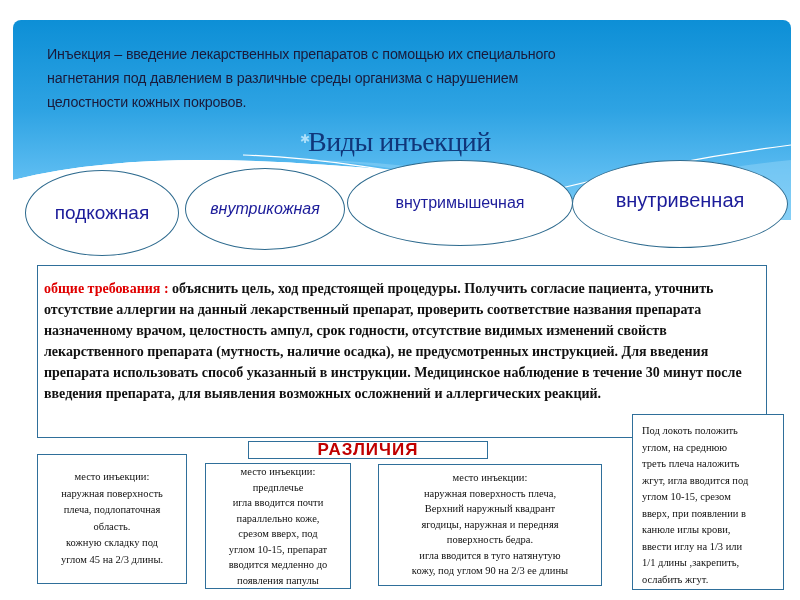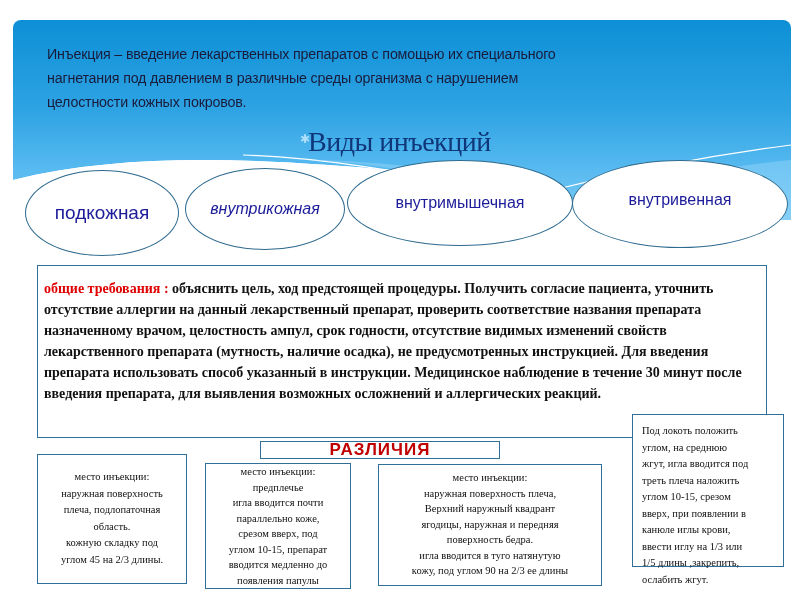--- a/index.html
+++ b/index.html
@@ -9,21 +9,21 @@
   .wave{position:absolute;}
   .intro{position:absolute;left:47px;top:42px;width:700px;font-family:"Liberation Sans Narrow","Liberation Sans",sans-serif;
     font-size:15.5px;line-height:24px;color:#1a1a3a;letter-spacing:-0.2px;transform:scaleX(0.92);transform-origin:left top;width:760px;}
   .subtitle{position:absolute;left:308px;top:126px;font-size:28px;color:#10367a;letter-spacing:-0.5px;}
   .bullet{position:absolute;left:300px;top:132px;font-size:12px;color:#aee0fa;}
   .oval{position:absolute;border:1px solid #2d6a8e;border-radius:50%;background:#ffffff;display:flex;align-items:center;justify-content:center;text-align:center;
     color:#1c1c9a;font-family:"Liberation Sans",sans-serif;}
   .req{position:absolute;left:37px;top:265px;width:730px;height:173px;border:1.5px solid #2f6f9a;background:#fff;box-sizing:border-box;}
   .req-text{position:absolute;left:6px;top:12px;width:720px;font-family:"Liberation Serif",serif;font-weight:bold;font-size:14px;line-height:21px;color:#111;}
   .req-label{color:#e00000;}
-  .diff-title{position:absolute;left:260px;top:441px;width:240px;height:18px;border:1.5px solid #2f6f9a;box-sizing:border-box;background:#fff;
+  .diff-title{position:absolute;left:248px;top:441px;width:240px;height:18px;border:1.5px solid #2f6f9a;box-sizing:border-box;background:#fff;
     text-align:center;font-family:"Liberation Sans",sans-serif;font-weight:bold;font-size:17px;line-height:16px;color:#c00000;letter-spacing:1px;}
   .box{position:absolute;border:1.5px solid #2f6f9a;background:#fff;box-sizing:border-box;font-family:"Liberation Serif",serif;font-size:10.5px;line-height:16.5px;color:#111;text-align:center;}
   .box-line{display:block;}
   .box-left{text-align:left;padding-left:9px;}
 </style>
 </head>
 <body>
 
 <div class="header-bg">
   <svg class="wave" width="778" height="200" style="left:0;top:0;">
@@ -47,21 +47,21 @@
 <div class="oval" style="left:25px;top:170px;width:152px;height:84px;font-size:19px;">
   <span>подкожная</span>
 </div>
 <div class="oval" style="left:185px;top:168px;width:158px;height:80px;font-size:16px;font-style:italic;">
   <span>внутрикожная</span>
 </div>
 <div class="oval" style="left:347px;top:160px;width:224px;height:84px;font-size:16px;line-height:26px;flex-direction:row;">
   <span>внутримышеч</span>
   <span>ная</span>
 </div>
-<div class="oval" style="left:572px;top:160px;width:216px;height:88px;font-size:16px;padding-bottom:8px;box-sizing:border-box;">
+<div class="oval" style="left:572px;top:160px;width:216px;height:88px;font-size:20px;padding-bottom:8px;box-sizing:border-box;">
   <span>внутривенная</span>
 </div>
 
 <div class="req">
   <div class="req-text"><span class="req-label">общие требования :</span><span> объяснить цель, ход предстоящей процедуры. Получить согласие пациента, уточнить  отсутствие аллергии на данный лекарственный препарат, проверить соответствие названия препарата назначенному врачом, целостность ампул, срок годности, отсутствие видимых изменений  свойств лекарственного препарата (мутность, наличие осадка), не предусмотренных инструкцией. Для введения препарата использовать способ указанный в инструкции. Медицинское наблюдение в течение 30 минут после введения препарата, для выявления возможных осложнений и аллергических реакций.</span></div>
 </div>
 
 <div class="diff-title">РАЗЛИЧИЯ</div>
 
 <div class="box" style="left:37px;top:454px;width:150px;height:130px;padding-top:14px;">
@@ -87,24 +87,24 @@
 <div class="box" style="left:378px;top:464px;width:224px;height:122px;padding-top:5px;line-height:15.5px;">
   <span class="box-line">место инъекции:</span>
   <span class="box-line">наружная поверхность плеча,</span>
   <span class="box-line">Верхний наружный квадрант</span>
   <span class="box-line">ягодицы, наружная и передняя</span>
   <span class="box-line">поверхность  бедра.</span>
   <span class="box-line">игла вводится в туго натянутую</span>
   <span class="box-line">кожу, под углом 90 на 2/3 ее длины</span>
 </div>
 
-<div class="box box-left" style="left:632px;top:414px;width:152px;height:153px;padding-top:8px;line-height:16.5px;">
+<div class="box box-left" style="left:632px;top:414px;width:152px;height:176px;padding-top:8px;line-height:16.5px;">
   <span class="box-line">Под локоть положить</span>
   <span class="box-line">углом, на среднюю</span>
+  <span class="box-line">треть плеча наложить</span>
   <span class="box-line">жгут, игла вводится под</span>
-  <span class="box-line">треть плеча наложить</span>
   <span class="box-line">углом 10-15, срезом</span>
   <span class="box-line">вверх, при появлении в</span>
   <span class="box-line">канюле иглы крови,</span>
   <span class="box-line">ввести иглу на 1/3 или</span>
-  <span class="box-line">1/5 длины ,закрепить,</span>
+  <span class="box-line">1/1 длины ,закрепить,</span>
   <span class="box-line">ослабить жгут.</span>
 </div>
 
 </body></html>

